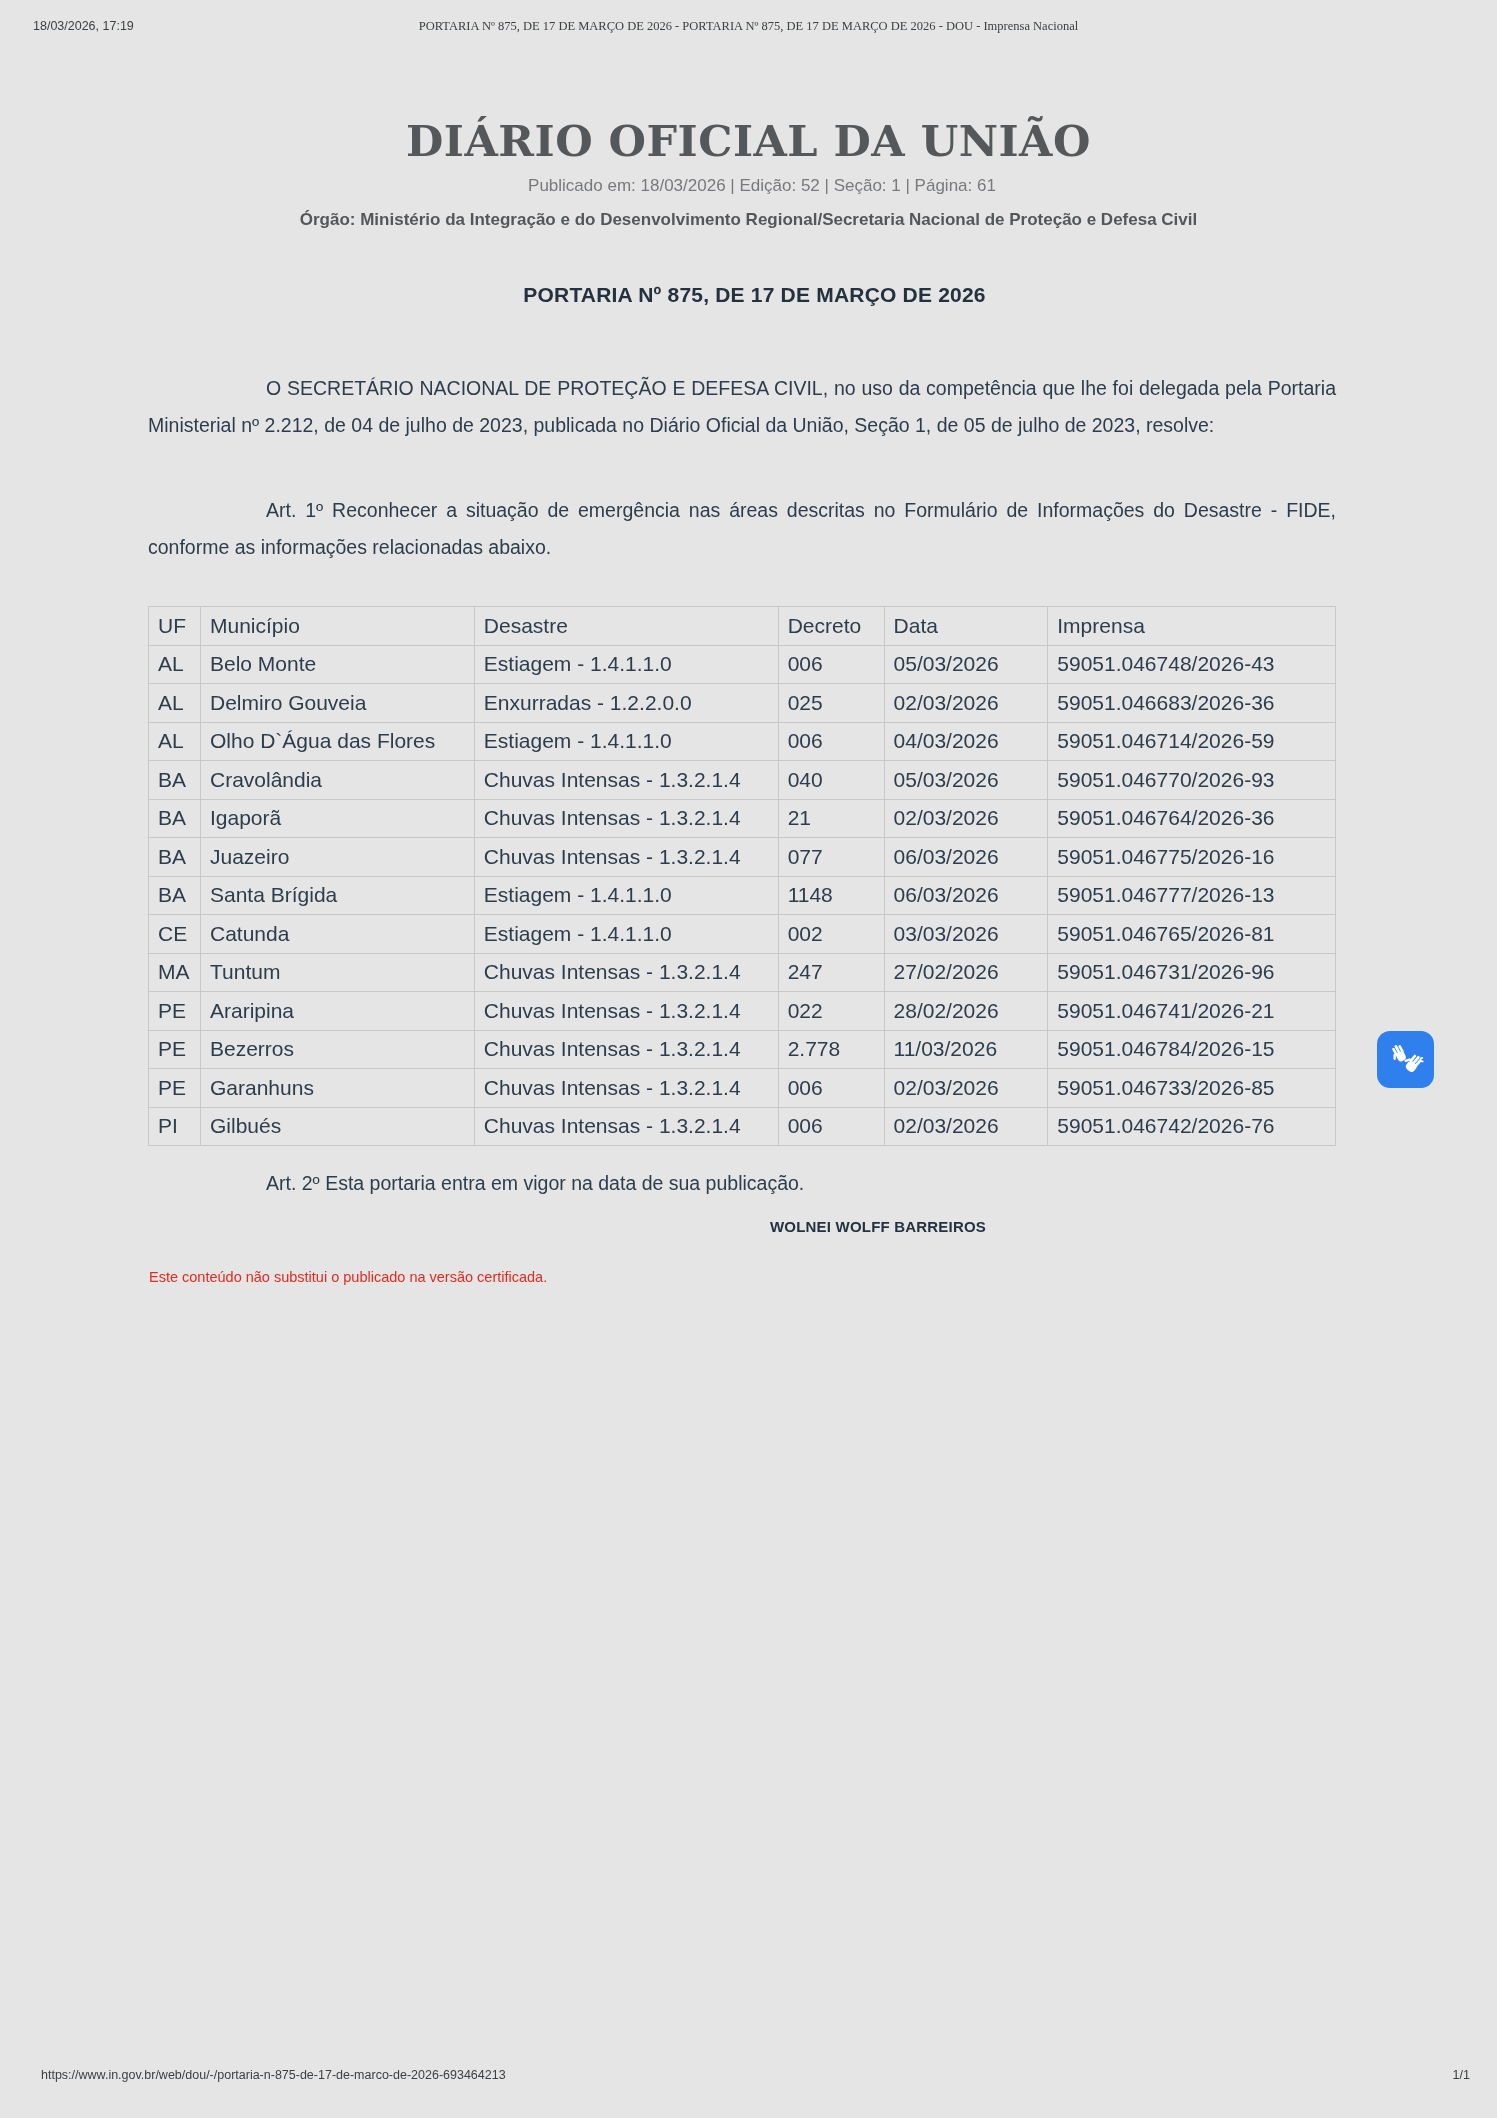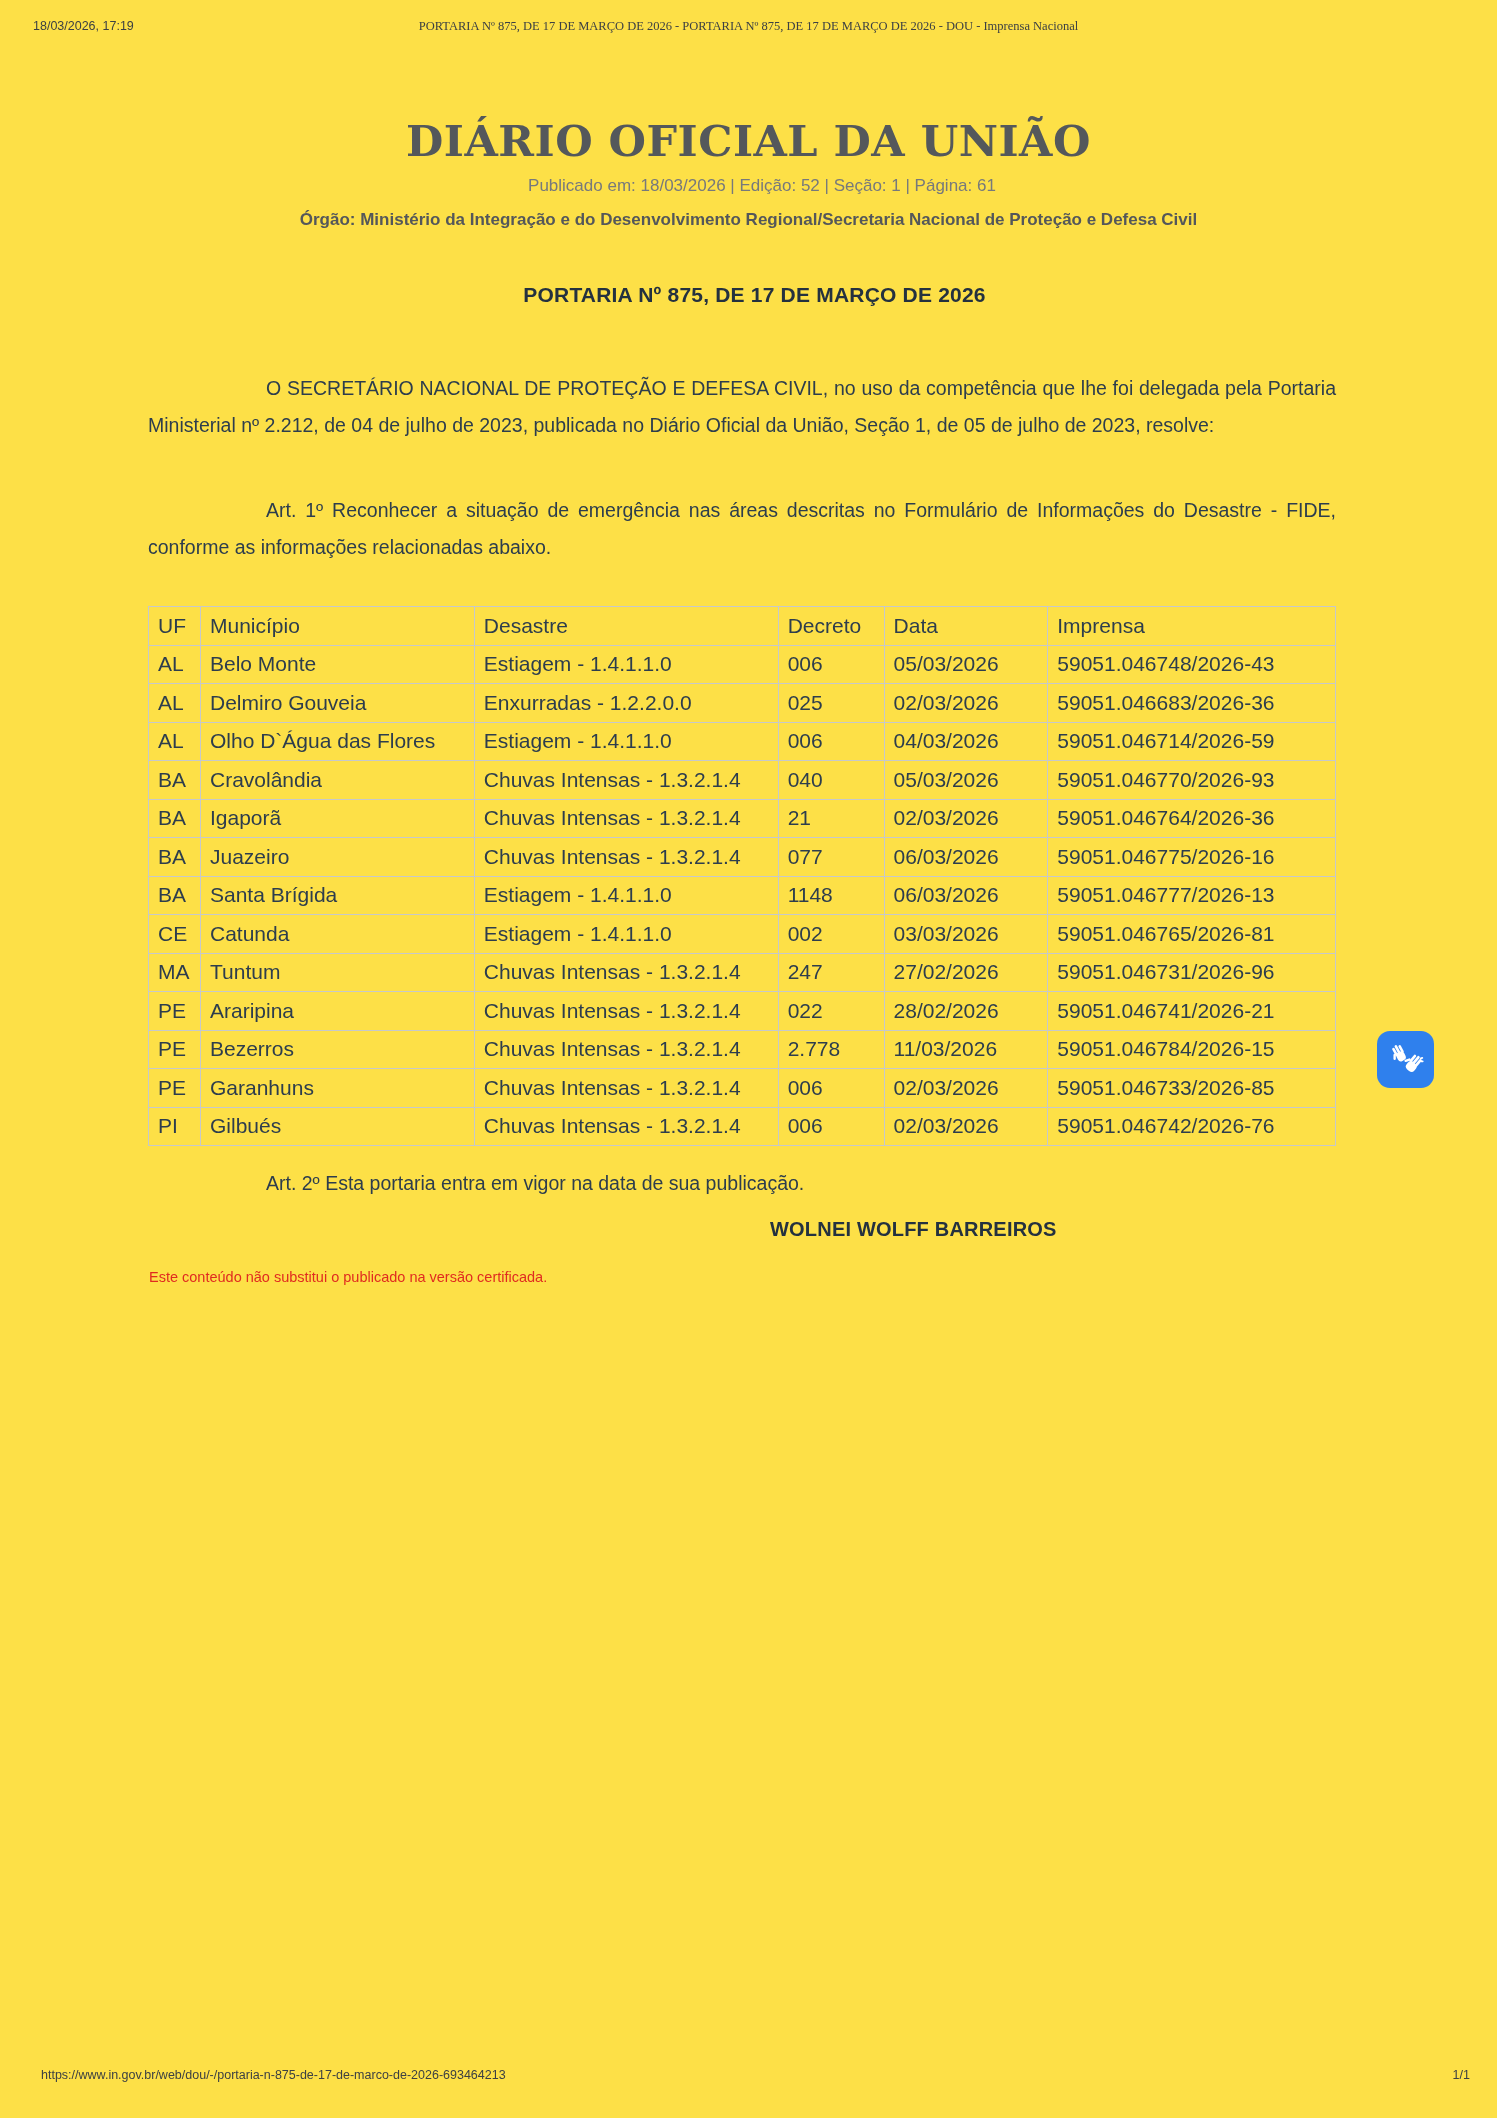--- a/index.html
+++ b/index.html
@@ -1,20 +1,20 @@
 <!DOCTYPE html>
 <html lang="pt-BR"><head>
 <meta charset="utf-8">
 <style>
   html, body { margin: 0; padding: 0; background: #ffffff; }
   .page {
     position: relative;
     width: 1497px;
     height: 2118px;
-    background: #fde047;
+    background: #e5e5e5;
     font-family: "Liberation Sans", sans-serif;
     color: #2d3d4d;
     overflow: hidden;
   }
   
   .print-chrome {
     position: absolute;
     left: 33px;
     right: 27px;
     font-size: 12.5px;
@@ -106,21 +106,21 @@
     padding: 0 9px;
     height: 37.5px;
     white-space: nowrap;
     overflow: hidden;
   }
 
   .signature-name {
     position: absolute;
     left: 770px;
     top: 1218px;
-    font-size: 20px;
+    font-size: 15px;
     font-weight: bold;
     color: #24313f;
     letter-spacing: 0.2px;
     text-align: right;
   }
   .certification-disclaimer {
     position: absolute;
     left: 149px;
     top: 1269px;
     font-size: 14.5px;

